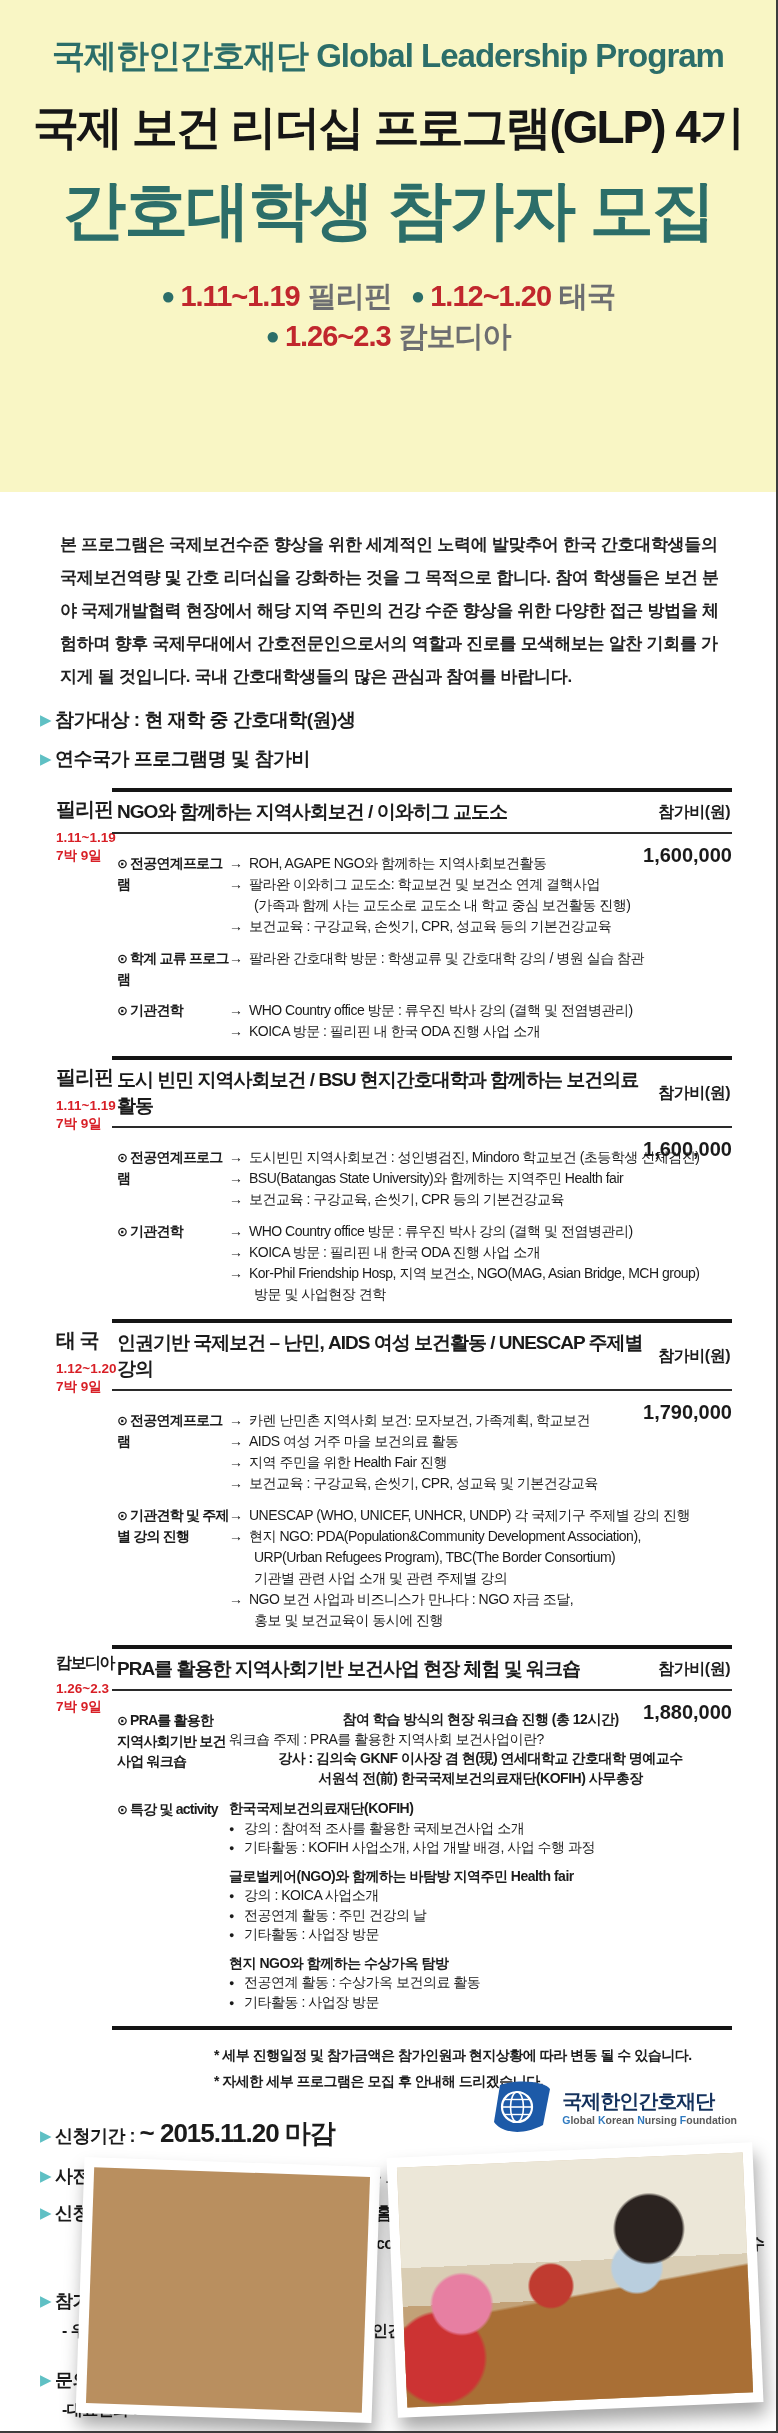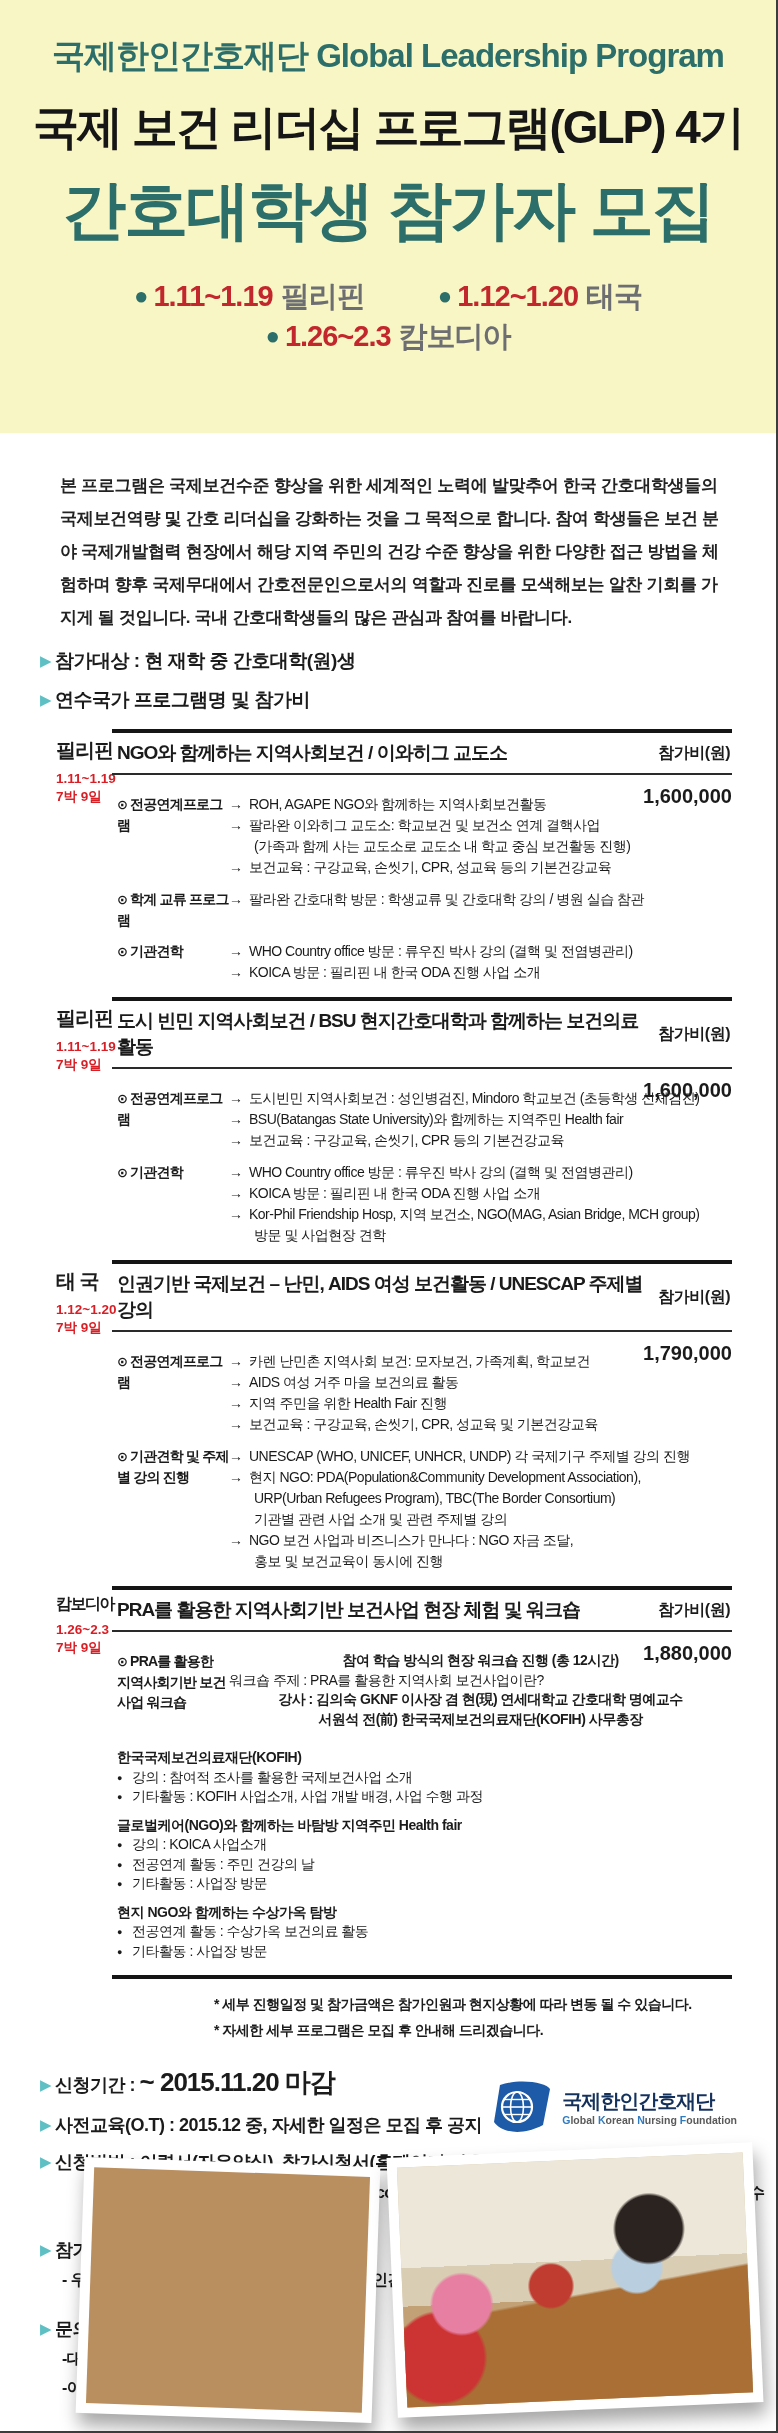--- a/index.html
+++ b/index.html
@@ -1,25 +1,25 @@
 <!DOCTYPE html>
 <html><head>
 <meta charset="utf-8">
 <style>
   html,body{margin:0;padding:0;background:#fff;}
   .page{position:relative;width:778px;height:2433px;background:#fff;overflow:hidden;
     font-family:"Liberation Sans","DejaVu Sans",sans-serif;color:#1b1b1b;
     border-right:2px solid #3c3c3c;border-bottom:2px solid #3c3c3c;box-sizing:border-box;}
   
-  .hdr{background:#f9f6c5;height:433px;text-align:center;padding-top:34px;box-sizing:border-box;}
+  .hdr{background:#f9f6c5;height:492px;text-align:center;padding-top:34px;box-sizing:border-box;}
   .h-found{color:#2c6e69;font-size:33px;font-weight:800;letter-spacing:-1px;}
   .h-prog{color:#161616;font-size:46px;font-weight:800;letter-spacing:-2px;margin-top:18px;}
   .h-recruit{color:#2c6e69;font-size:64px;font-weight:800;letter-spacing:-2px;margin-top:8px;}
   .h-dates{margin-top:22px;font-size:29px;font-weight:800;letter-spacing:-1px;line-height:40px;}
-  .sch{display:inline-block;margin:0 33px;white-space:nowrap;text-align:right;}
+  .sch{display:inline-block;margin:0 6px;white-space:nowrap;text-align:right;}
   .dot{color:#2c6e69;font-size:24px;vertical-align:2px;margin-right:6px;}
   .d-date{color:#c1272d;}
   .d-country{color:#6d6e71;margin-left:8px;}
   
   .intro{margin:36px 56px 0 60px;font-size:17px;line-height:33px;font-weight:600;color:#222;
     letter-spacing:-0.3px;text-align:left;}
   .info-line{margin:0 0 0 40px;font-size:19px;font-weight:800;letter-spacing:-0.5px;}
   .il1{margin-top:14px;} .il2{margin-top:13px;}
   .tri{color:#5fc0c4;font-size:15px;margin-right:4px;vertical-align:1px;}
   
@@ -242,22 +242,23 @@
           <div class="prog">
             <div class="plabel"><span class="cdot">⊙</span><span>PRA를 활용한 지역사회기반 보건사업 워크숍</span></div>
             <div class="plines">
               <div class="l plb"><span>참여 학습 방식의 현장 워크숍 진행 (총 12시간)</span></div>
               <div class="l pl"><span>워크숍 주제 : PRA를 활용한 지역사회 보건사업이란?</span></div>
               <div class="l plb"><span>강사 : 김의숙 GKNF 이사장 겸 현(現) 연세대학교 간호대학 명예교수</span></div>
               <div class="l plb"><span>서원석 전(前) 한국국제보건의료재단(KOFIH) 사무총장</span></div>
             </div>
           </div>
           <div class="prog">
-            <div class="plines">
-              <div class="l sh" style="margin-top:8px;"><span>한국국제보건의료재단(KOFIH)</span></div>
+            <div class="plabel"><span class="cdot">⊙</span><span>특강 및 activity</span></div>
+            <div class="plines">
+              <div class="l sh" style="margin-top:0;"><span>한국국제보건의료재단(KOFIH)</span></div>
               <div class="l bl"><span class="ic">●</span><span>강의 : 참여적 조사를 활용한 국제보건사업 소개</span></div>
               <div class="l bl"><span class="ic">●</span><span>기타활동 : KOFIH 사업소개, 사업 개발 배경, 사업 수행 과정</span></div>
               <div class="l sh"><span>글로벌케어(NGO)와 함께하는 바탐방 지역주민 Health fair</span></div>
               <div class="l bl"><span class="ic">●</span><span>강의 : KOICA 사업소개</span></div>
               <div class="l bl"><span class="ic">●</span><span>전공연계 활동 : 주민 건강의 날</span></div>
               <div class="l bl"><span class="ic">●</span><span>기타활동 : 사업장 방문</span></div>
               <div class="l sh"><span>현지 NGO와 함께하는 수상가옥 탐방</span></div>
               <div class="l bl"><span class="ic">●</span><span>전공연계 활동 : 수상가옥 보건의료 활동</span></div>
               <div class="l bl"><span class="ic">●</span><span>기타활동 : 사업장 방문</span></div>
             </div>

